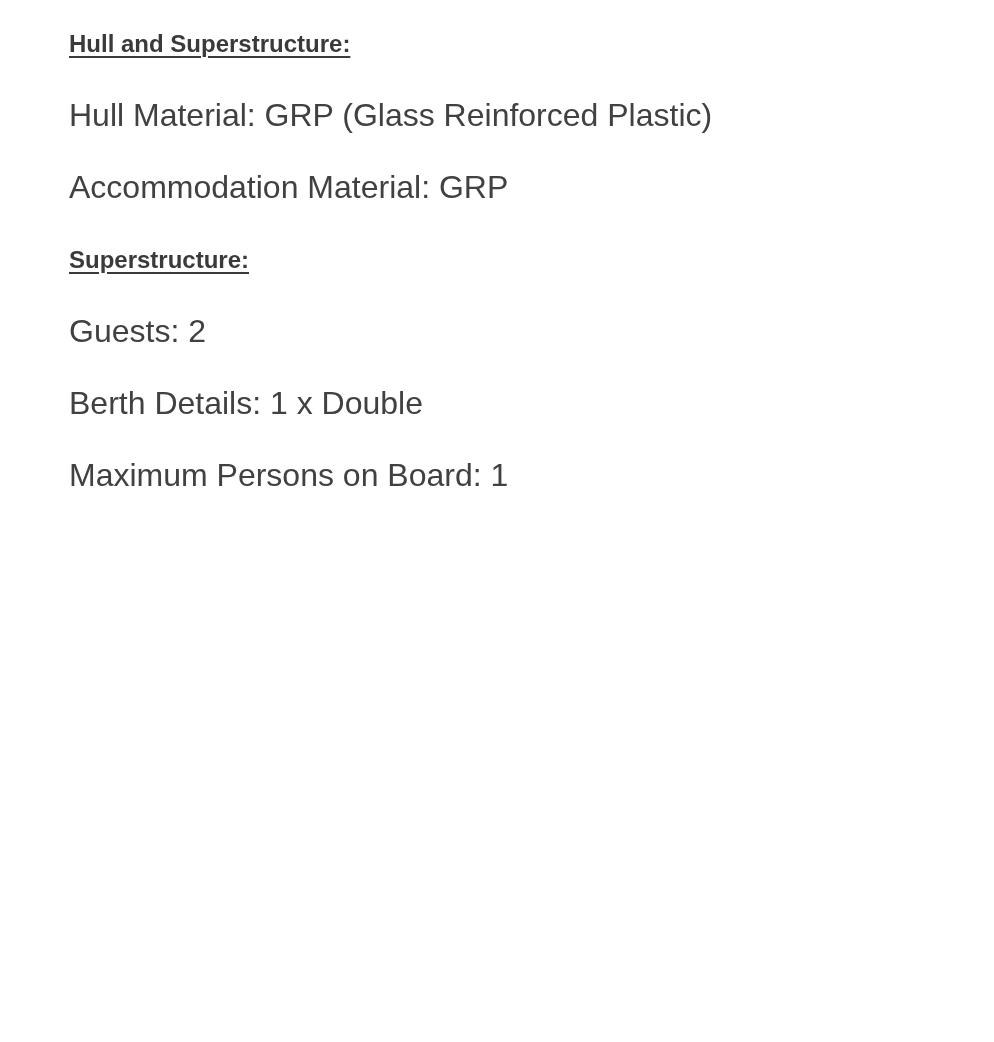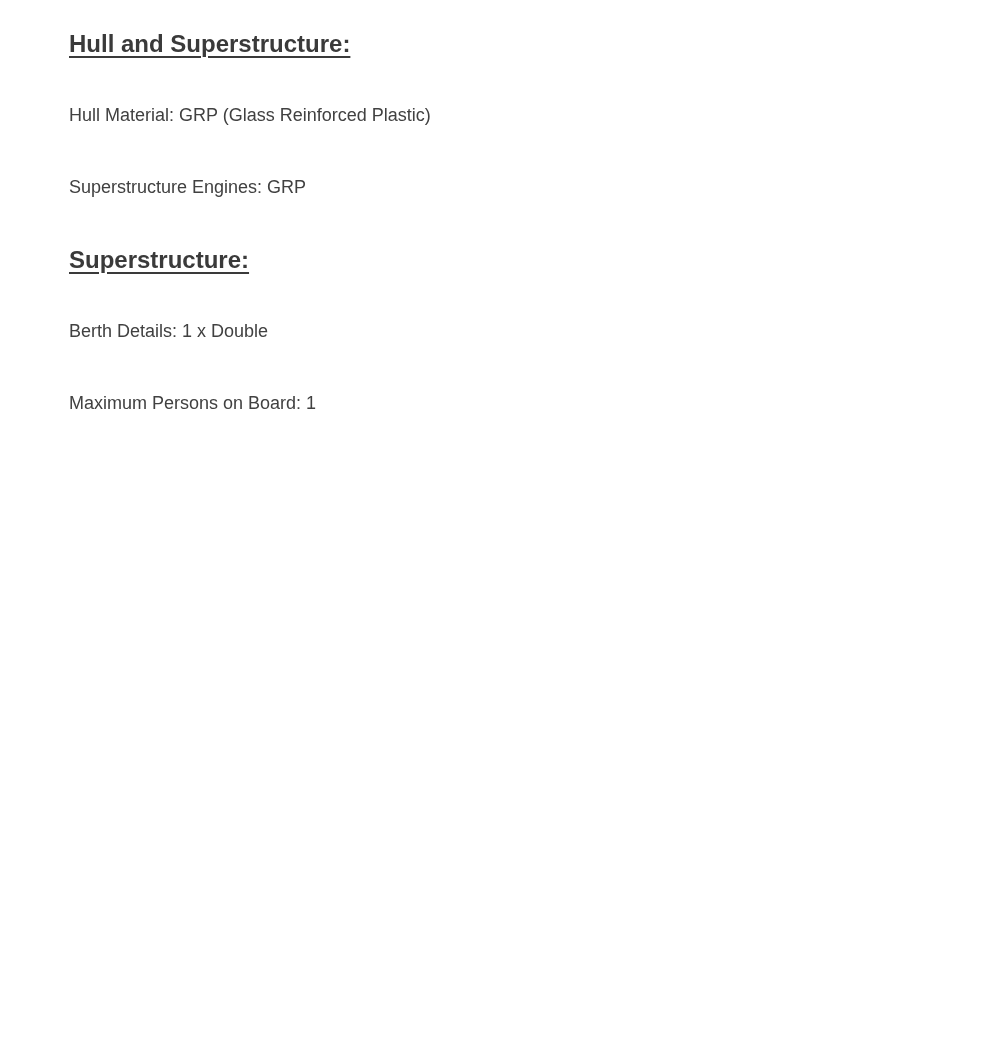--- a/index.html
+++ b/index.html
@@ -20,37 +20,38 @@
     font-size: 24px;
     line-height: 35px;
     margin: 0 0 37px 0;
     font-weight: 700;
     color: #3a3a3a;
     text-decoration: underline;
     text-decoration-thickness: 2px;
     text-underline-offset: 4px;
   }
   .spec-line {
-    font-size: 18px;
+    font-size: 32px;
     line-height: 35px;
     margin: 0 0 37px 0;
     font-weight: 400;
   }
 </style>
 </head>
 <body>
 
 <div class="page">
 
   <section>
     <h2 class="spec-heading">Hull and Superstructure:</h2>
     <p class="spec-line">Hull Material: GRP (Glass Reinforced Plastic)</p>
-    <p class="spec-line">Superstructure Engines: GRP</p>
+    <p class="spec-line">Accommodation Material: GRP</p>
   </section>
 
   <section>
     <h2 class="spec-heading">Superstructure:</h2>
+    <p class="spec-line">Guests: 2</p>
     <p class="spec-line">Berth Details: 1 x Double</p>
     <p class="spec-line">Maximum Persons on Board: 1</p>
   </section>
 
 
 </div>
 
 </body></html>

